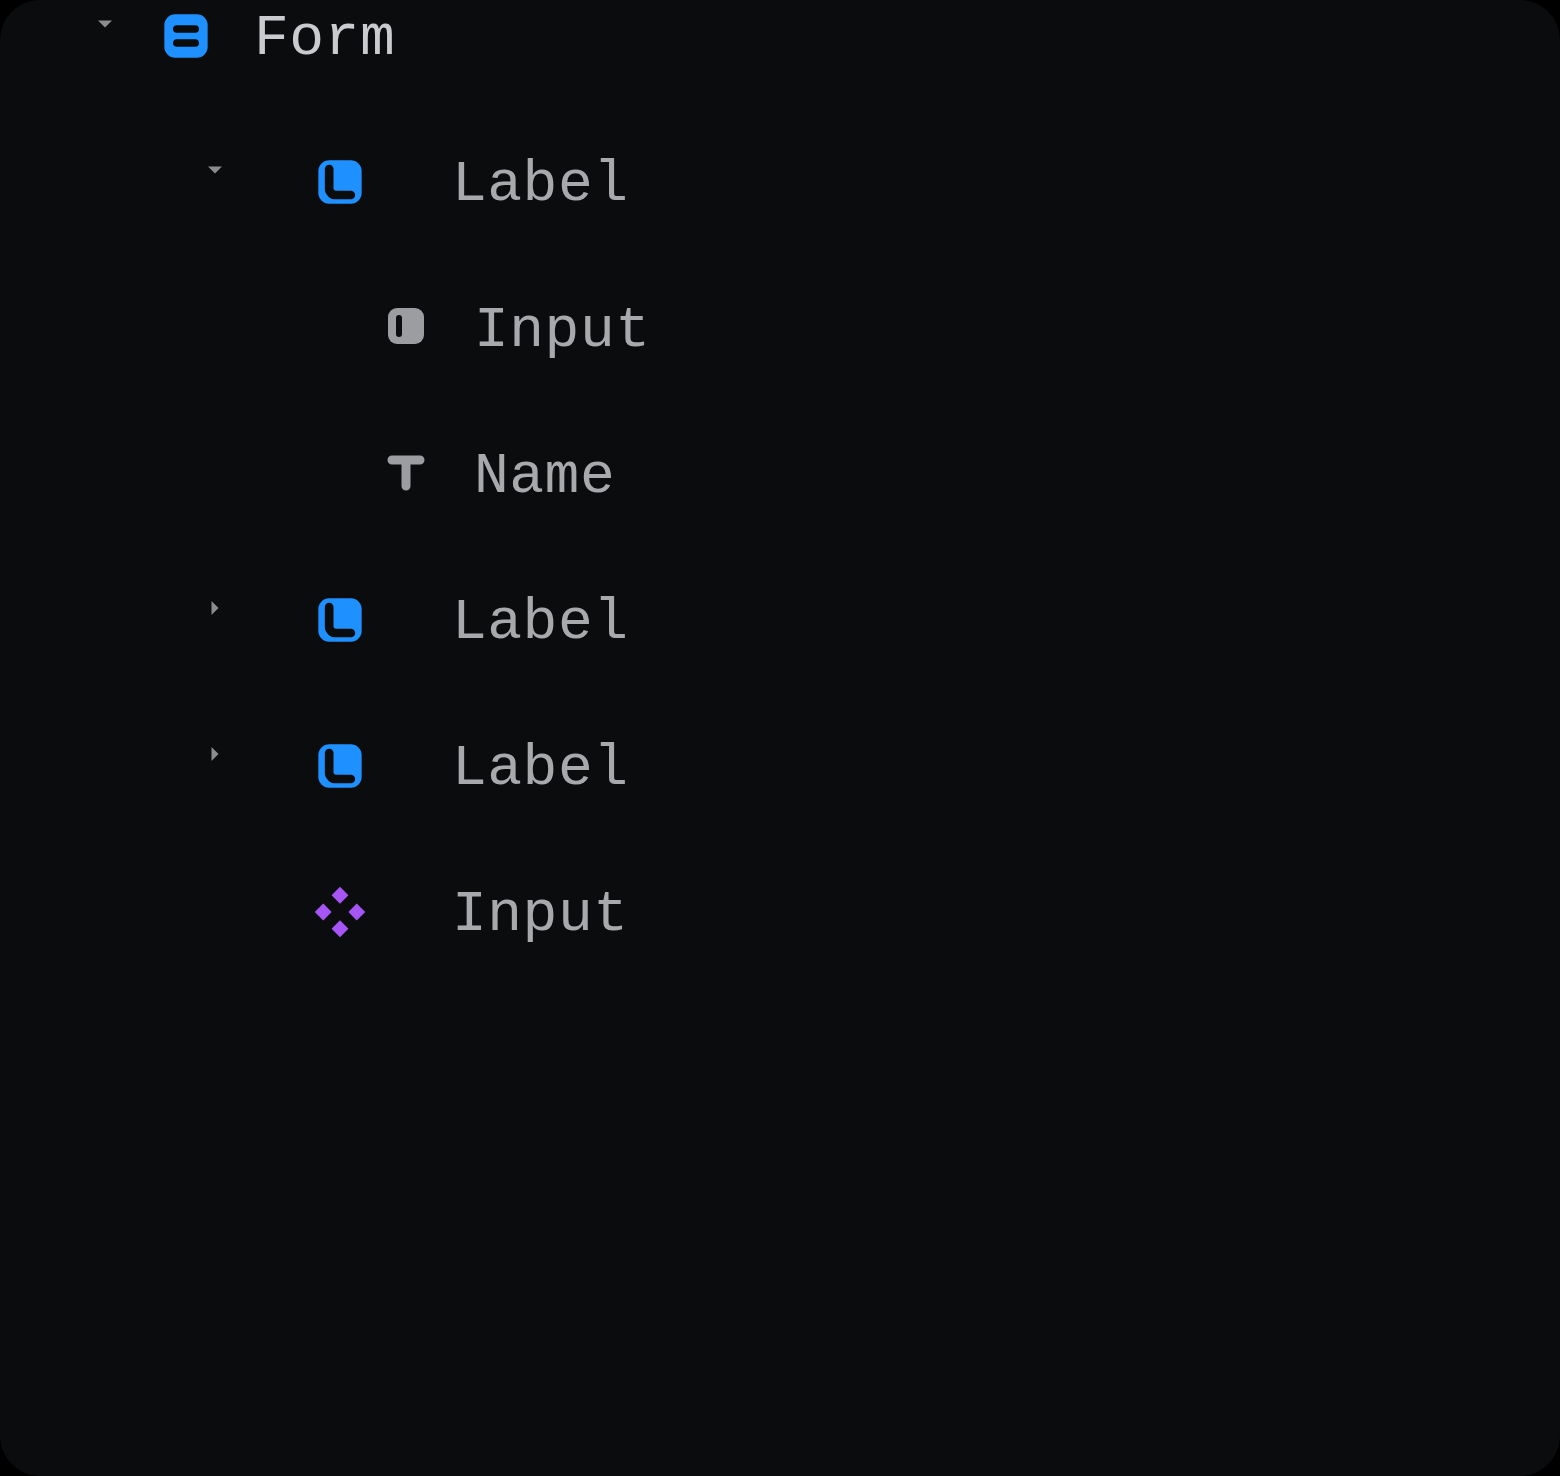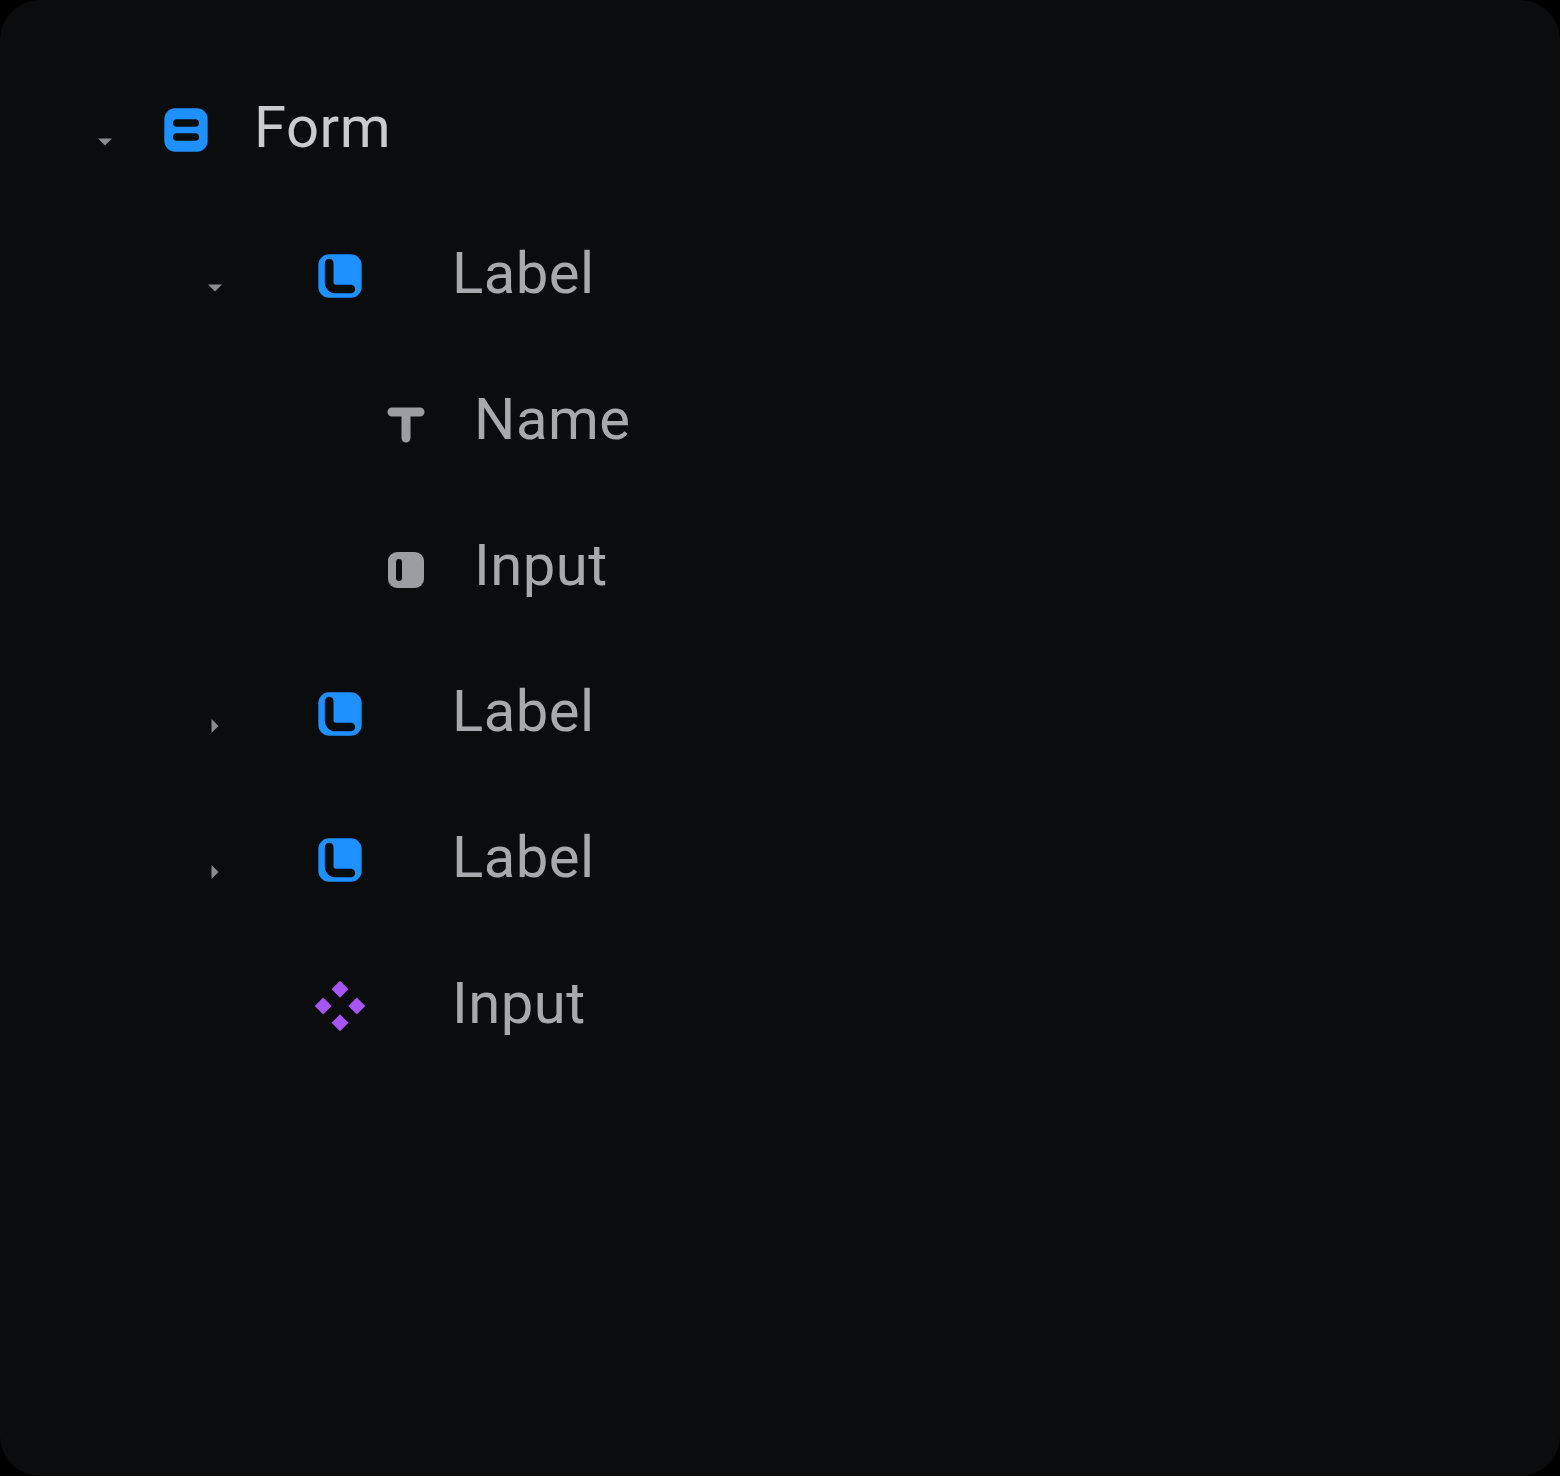--- a/index.html
+++ b/index.html
@@ -15,23 +15,24 @@
     width: 1560px;
     height: 1476px;
     background: #0b0c0d;
     border-radius: 40px;
     box-sizing: border-box;
     padding-top: 10px;
     position: relative;
   }
   .row {
     display: flex;
-    align-items: flex-end;
+    align-items: flex-start;
     height: 146px;
     box-sizing: border-box;
+    font-family: Liberation Mono, monospace;
   }
   .indent-0 { padding-left: 80px; }
   .indent-1 { padding-left: 190px; gap: 44px; }
   .indent-2 { padding-left: 300px; }
 
   .disclosure {
     width: 50px;
     display: flex;
     align-items: center;
     justify-content: center;
@@ -95,37 +96,37 @@
     </span>
     <span class="label">Label</span>
   </div>
 
   <div class="row indent-2">
     <span class="disclosure hidden">
       <svg width="28" height="28" viewBox="0 0 24 24"></svg>
     </span>
     <span class="icon-slot">
       <svg width="48" height="48" viewBox="0 0 48 48">
-        <path d="M10 12 H38 M24 12 V38" stroke="#9b9da0" stroke-width="9" fill="none" stroke-linecap="round"></path>
+        <rect x="6" y="6" width="36" height="36" rx="9" ry="9" fill="#9b9da0"></rect>
+        <rect x="14" y="13" width="6" height="22" rx="3" ry="3" fill="#0b0c0d"></rect>
       </svg>
     </span>
-    <span class="label">Name</span>
+    <span class="label">Input</span>
   </div>
 
   <div class="row indent-2">
     <span class="disclosure hidden">
       <svg width="28" height="28" viewBox="0 0 24 24"></svg>
     </span>
     <span class="icon-slot">
       <svg width="48" height="48" viewBox="0 0 48 48">
-        <rect x="6" y="6" width="36" height="36" rx="9" ry="9" fill="#9b9da0"></rect>
-        <rect x="14" y="13" width="6" height="22" rx="3" ry="3" fill="#0b0c0d"></rect>
+        <path d="M10 12 H38 M24 12 V38" stroke="#9b9da0" stroke-width="9" fill="none" stroke-linecap="round"></path>
       </svg>
     </span>
-    <span class="label">Input</span>
+    <span class="label">Name</span>
   </div>
 
   <div class="row indent-1">
     <span class="disclosure">
       <svg width="28" height="28" viewBox="0 0 24 24">
           <path d="M9 6 L15 12 L9 18 Z" fill="#8a8c8f"></path>
         </svg>
     </span>
     <span class="icon-slot">
       <svg width="52" height="52" viewBox="0 0 48 48">

